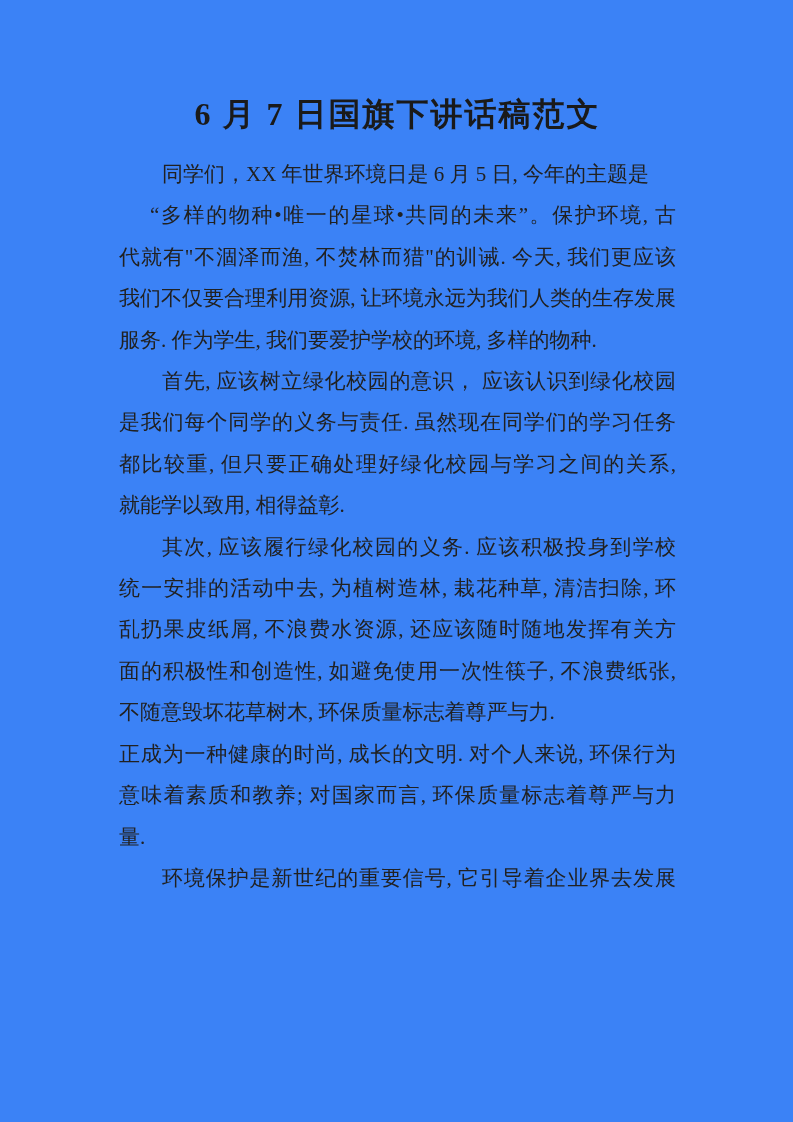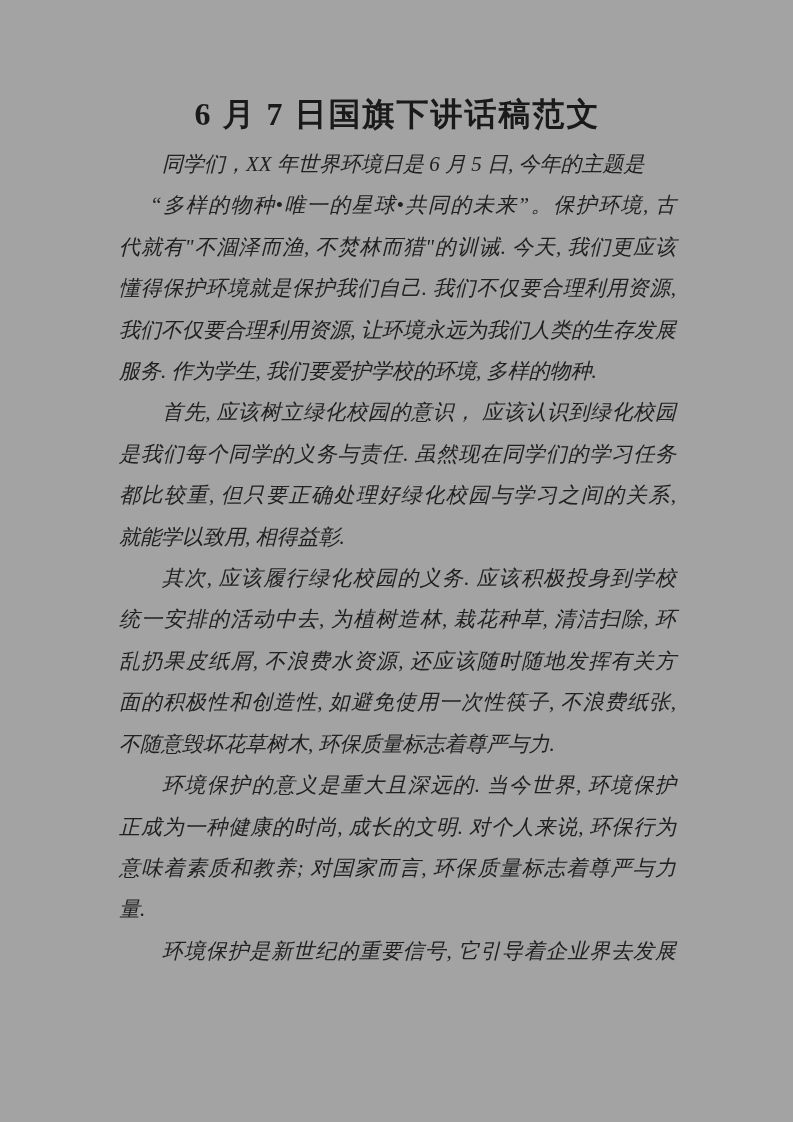--- a/index.html
+++ b/index.html
@@ -13,42 +13,41 @@
     position: relative;
     overflow: hidden;
     font-family: "Liberation Serif", "DejaVu Serif", serif;
     color: #212121;
   }
   .page {
     position: absolute;
     left: 0; top: 0;
     width: 793px;
     height: 1122px;
-    background: #a3a3a3;
+    background: #3b82f6;
   }
   .doc-title {
     position: absolute;
     left: 119px;
     top: 94px;
     width: 557px;
     margin: 0;
     font-size: 32px;
     line-height: 40px;
     font-weight: 700;
     text-align: center;
     letter-spacing: 2px;
     white-space: nowrap;
     color: #1a1a1a;
   }
   .content {
     position: absolute;
     left: 119px;
-    top: 144px;
+    top: 154px;
     width: 557px;
-    font-style: italic;
   }
   .para {
     margin: 0;
     padding: 0;
   }
   .line {
     font-size: 21px;
     line-height: 41.4px;
     text-align: left;
     white-space: nowrap;
@@ -76,42 +75,40 @@
 
   <div class="content">
 
     <div class="para">
       <div class="line indent">同学们，XX 年世界环境日是 6 月 5 日, 今年的主题是</div>
     </div>
 
     <div class="para">
       <div class="line indent-q fill">“多样的物种•唯一的星球•共同的未来”。保护环境, 古</div>
       <div class="line fill">代就有"不涸泽而渔, 不焚林而猎"的训诫. 今天, 我们更应该</div>
-      <div class="line fill">懂得保护环境就是保护我们自己. 我们不仅要合理利用资源,</div>
       <div class="line fill">我们不仅要合理利用资源, 让环境永远为我们人类的生存发展</div>
       <div class="line">服务. 作为学生, 我们要爱护学校的环境, 多样的物种.</div>
     </div>
 
     <div class="para">
       <div class="line indent fill">首先, 应该树立绿化校园的意识， 应该认识到绿化校园</div>
       <div class="line fill">是我们每个同学的义务与责任. 虽然现在同学们的学习任务</div>
       <div class="line fill">都比较重, 但只要正确处理好绿化校园与学习之间的关系,</div>
       <div class="line">就能学以致用, 相得益彰.</div>
     </div>
 
     <div class="para">
       <div class="line indent fill">其次, 应该履行绿化校园的义务. 应该积极投身到学校</div>
       <div class="line fill">统一安排的活动中去, 为植树造林, 栽花种草, 清洁扫除, 环</div>
       <div class="line fill">乱扔果皮纸屑, 不浪费水资源, 还应该随时随地发挥有关方</div>
       <div class="line fill">面的积极性和创造性, 如避免使用一次性筷子, 不浪费纸张,</div>
       <div class="line">不随意毁坏花草树木, 环保质量标志着尊严与力.</div>
     </div>
 
     <div class="para">
-      <div class="line indent fill">环境保护的意义是重大且深远的. 当今世界, 环境保护</div>
       <div class="line fill">正成为一种健康的时尚, 成长的文明. 对个人来说, 环保行为</div>
       <div class="line fill">意味着素质和教养; 对国家而言, 环保质量标志着尊严与力</div>
       <div class="line">量.</div>
     </div>
 
     <div class="para">
       <div class="line indent fill">环境保护是新世纪的重要信号, 它引导着企业界去发展</div>
     </div>
 
   </div>

